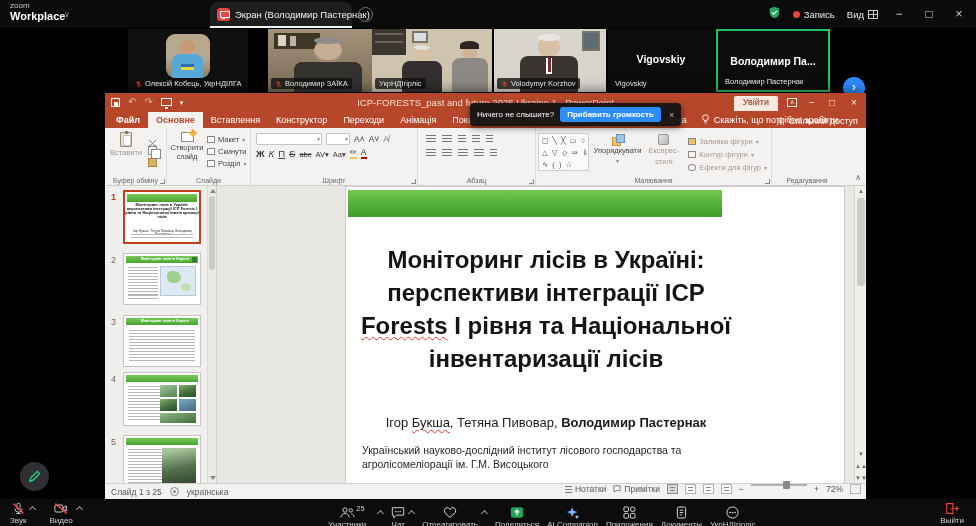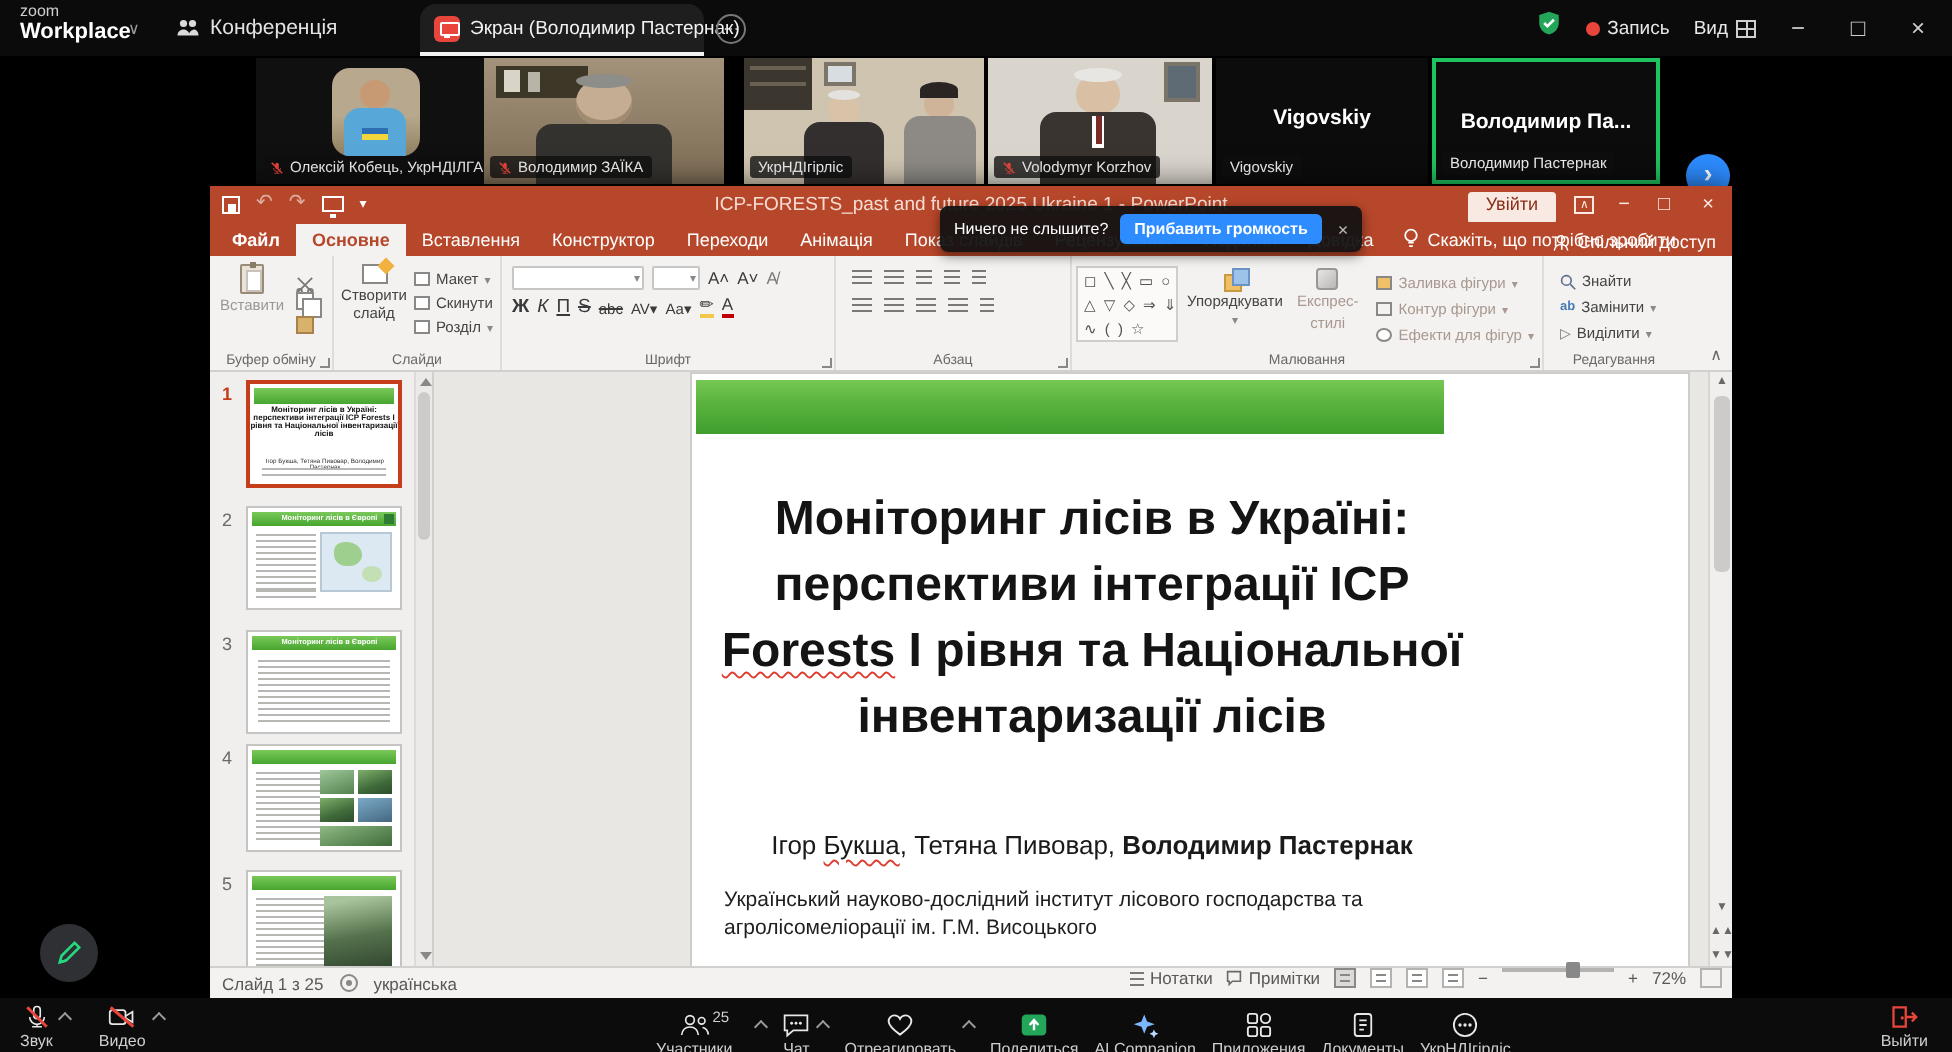--- a/index.html
+++ b/index.html
@@ -158,28 +158,20 @@
 </style>
 </head>
 <body>
 
 <header id="topbar">
   <div class="logo">
     <div class="lt">zoom</div>
     <div class="lb">Workplace</div>
   </div>
   <span class="logo-chev">∨</span>
-  <div class="meet-tab">
-    <svg width="12" height="12" viewBox="0 0 16 16">
-        <circle cx="5" cy="5" r="2.4" fill="#dadada"></circle>
-        <circle cx="11" cy="5" r="2.4" fill="#dadada"></circle>
-        <path d="M1 13c0-2.4 1.8-4 4-4s4 1.6 4 4zM8.4 13c.2-2 1.4-3.6 3.1-3.9 1.9-.3 3.5 1.6 3.5 3.9z" fill="#dadada"></path>
-      </svg>
-    <span>Конференція</span>
-  </div>
   <div class="scr-tab">
     <span class="scr-ico"></span>
     <span>Экран (Володимир Пастернак)</span>
   </div>
   <div class="tab-more">⋯</div>
   <div class="top-right">
     <span>
       <svg width="13" height="13" viewBox="0 0 16 16">
           <path d="M8 1l6 2v5c0 3.6-2.6 6.3-6 7-3.4-.7-6-3.4-6-7V3z" fill="#23a55a"></path>
           <path d="M5 8l2 2 4-4" stroke="#fff" stroke-width="1.6" fill="none"></path>
@@ -210,21 +202,21 @@
     <div class="pill">
       <svg class="mic-s" viewBox="0 0 16 16">
           <rect x="6" y="2" width="4" height="7" rx="2" fill="#e8453c"></rect>
           <path d="M4 8a4 4 0 0 0 8 0M8 12v2M5 14h6" stroke="#e8453c" fill="none"></path>
           <line x1="2" y1="2" x2="14" y2="14" stroke="#e8453c" stroke-width="1.8"></line>
         </svg>
       <span>Олексій Кобець, УкрНДІЛГА</span>
     </div>
   </div>
 
-  <div class="tile" style="left:242px;width:120px;background:linear-gradient(180deg,#a4937b,#7d6c55)">
+  <div class="tile" style="left:268px;width:120px;background:linear-gradient(180deg,#a4937b,#7d6c55)">
     <div class="shelf" style="left:6px;top:4px;width:46px;height:16px"></div>
     <div style="position:absolute;left:10px;top:6px;width:8px;height:11px;background:#d8d4c8"></div>
     <div style="position:absolute;left:22px;top:7px;width:6px;height:10px;background:#b8b4a8"></div>
     <div class="head" style="left:46px;top:10px;width:28px;height:24px;background:#c4ad92;box-shadow:inset 0 -3px 0 #a08a70"></div>
     <div style="position:absolute;left:46px;top:8px;width:28px;height:7px;border-radius:50%;background:#8d8d89"></div>
     <div class="body-sh" style="left:26px;top:33px;width:68px;height:30px;background:#34322e"></div>
     <div class="pill">
       <svg class="mic-s" viewBox="0 0 16 16">
           <rect x="6" y="2" width="4" height="7" rx="2" fill="#e8453c"></rect>
           <path d="M4 8a4 4 0 0 0 8 0M8 12v2M5 14h6" stroke="#e8453c" fill="none"></path>
@@ -453,39 +445,20 @@
               <span>Ефекти для фігур</span>
               <span style="font-size:6px">▾</span>
             </span>
         </div>
       </div>
       <div class="glabel">Малювання</div>
       <span class="launch"></span>
     </div>
 
     <div class="rgroup" style="width:70px;border-right:none">
-      <div style="display:flex;flex-direction:column;gap:2px;padding:4px 0 0 4px">
-        <span class="srow">
-            <svg width="8" height="8" viewBox="0 0 10 10">
-              <circle cx="4" cy="4" r="3" fill="none" stroke="#5a6a8a"></circle>
-              <line x1="6.5" y1="6.5" x2="9.5" y2="9.5" stroke="#5a6a8a"></line>
-            </svg>
-            <span>Знайти</span>
-          </span>
-        <span class="srow">
-            <span style="font-size:6.5px;color:#4a7ab5;font-weight:bold">ab</span>
-            <span>Замінити</span>
-            <span style="font-size:6px;color:#888">▾</span>
-          </span>
-        <span class="srow">
-            <span style="font-size:7px;color:#7a7876">▷</span>
-            <span>Виділити</span>
-            <span style="font-size:6px;color:#888">▾</span>
-          </span>
-      </div>
       <div class="glabel">Редагування</div>
     </div>
     <span class="collapse">∧</span>
   </div>
 
   <div class="pbody">
 
     <div class="panel">
       <span class="thumbnum" style="top:6px;color:#C43E1C;font-weight:bold">1</span>
       <div class="thumb sel" style="top:4px;height:54px">

